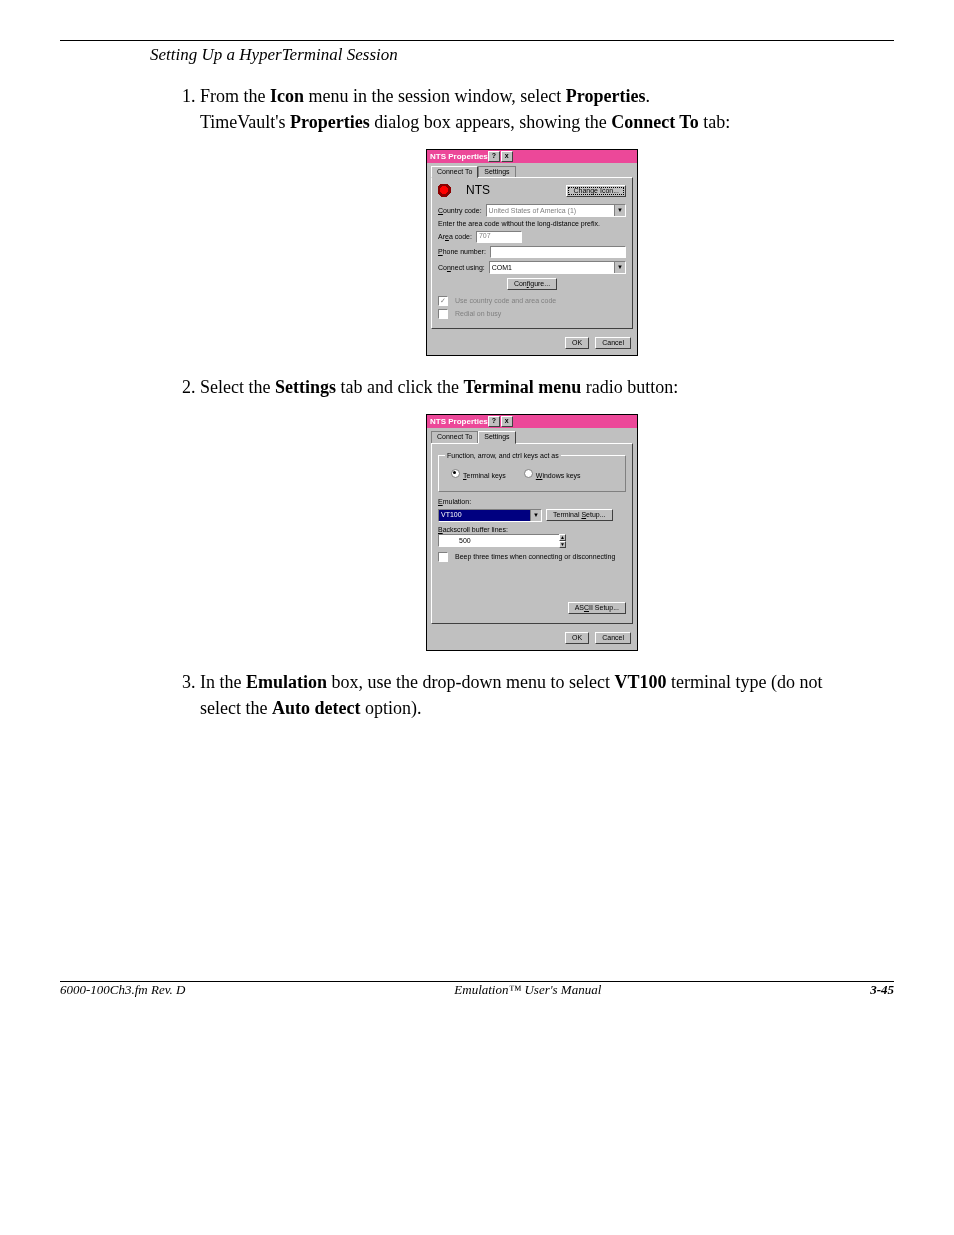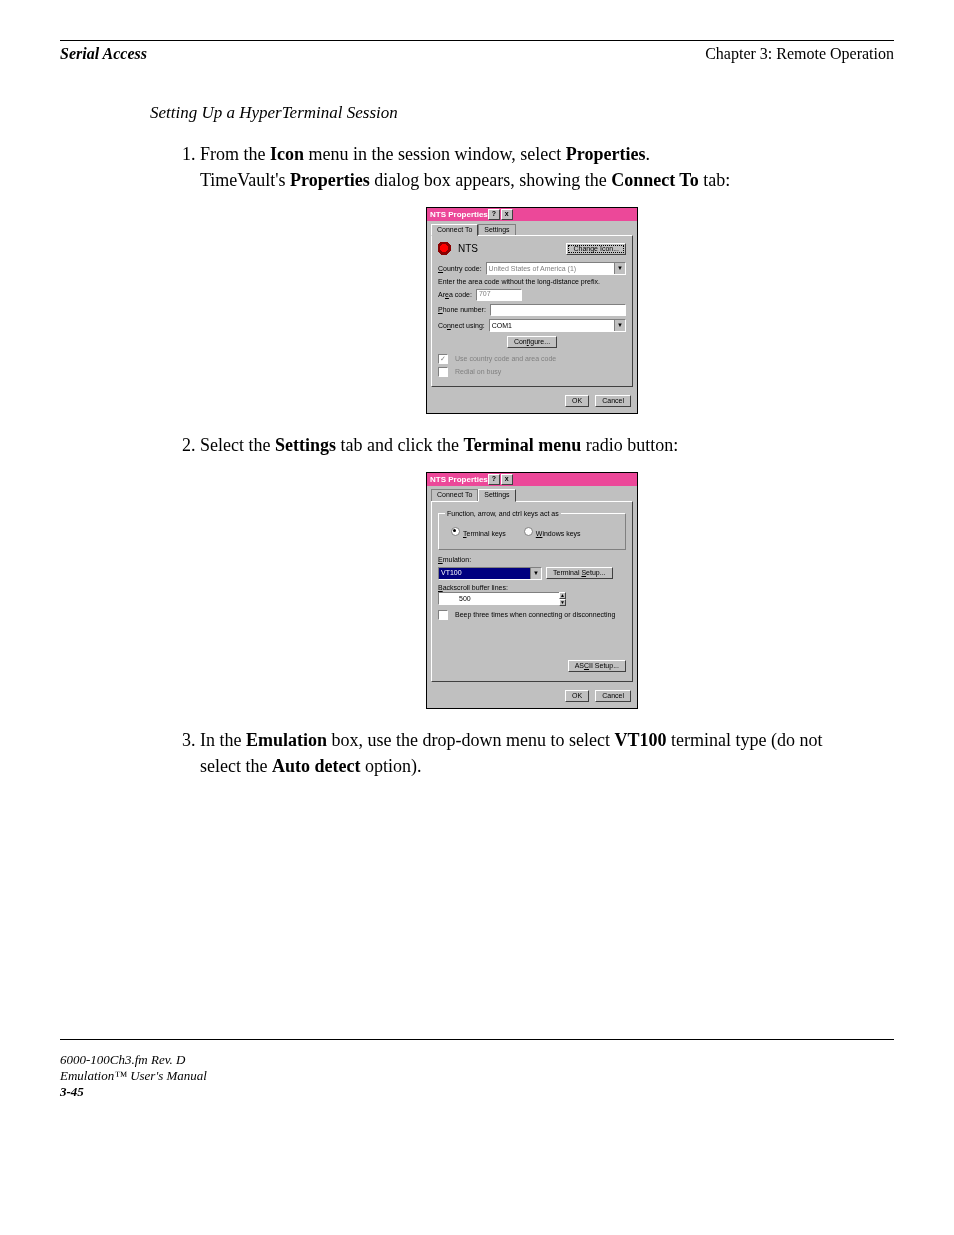--- a/index.html
+++ b/index.html
@@ -156,22 +156,22 @@
     gap: 6px;
     padding: 4px 6px 6px;
   }
   .icon-block {
     display: flex;
     align-items: center;
     justify-content: space-between;
     margin-bottom: 6px;
   }
   .nts-icon {
-    display: flex; align-items: center; gap: 4px;
-    font-size: 10px;
+    display: flex; align-items: center; gap: 12px;
+    font-size: 12px;
   }
   .nts-icon .glyph {
     width: 16px; height: 14px;
     background: radial-gradient(circle at 6px 6px, #ff0000 0 4px, #8b0000 4px 7px, transparent 7px);
   }
   .grayed { color: #808080; }
   .checkbox {
     display: inline-block; width: 8px; height: 8px;
     border: 1px solid #808080;
     border-right-color: #fff; border-bottom-color: #fff;
@@ -214,39 +214,34 @@
   }
   .spinner .updown div {
     flex: 1; background: #c0c0c0;
     border: 1px solid #fff;
     border-right-color: #404040; border-bottom-color: #404040;
     font-size: 5px; text-align: center; line-height: 5px;
   }
   .footer {
     border-top: 1px solid #000;
     margin-top: 260px;
-    padding-top: 12px;
+    padding-top: 0;
     display: flex;
     justify-content: space-between;
     font-size: 13px;
     font-style: italic;
-    flex-direction: column;
   }
   .footer .pagenum { font-weight: bold; }
   .underline-letter { text-decoration: underline; }
 </style>
 </head>
 <body>
 
 <div class="page">
 
-  <div class="header">
-    <div class="left">Serial Access</div>
-    <div class="right">Chapter 3: Remote Operation</div>
-  </div>
 
   <div class="content">
 
     <div class="subheading">Setting Up a HyperTerminal Session</div>
 
     <ol class="steps">
 
       <li>
         <span>From the </span><span class="bold">Icon</span><span> menu in the session window, select </span><span class="bold">Properties</span><span>.</span><br>
         <span>TimeVault's </span><span class="bold">Properties</span><span> dialog box appears, showing the </span><span class="bold">Connect To</span><span> tab:</span>

